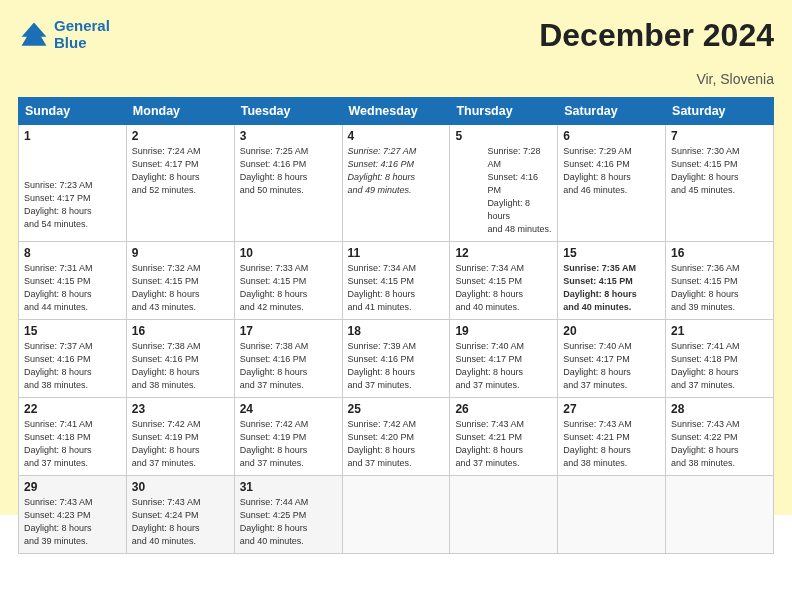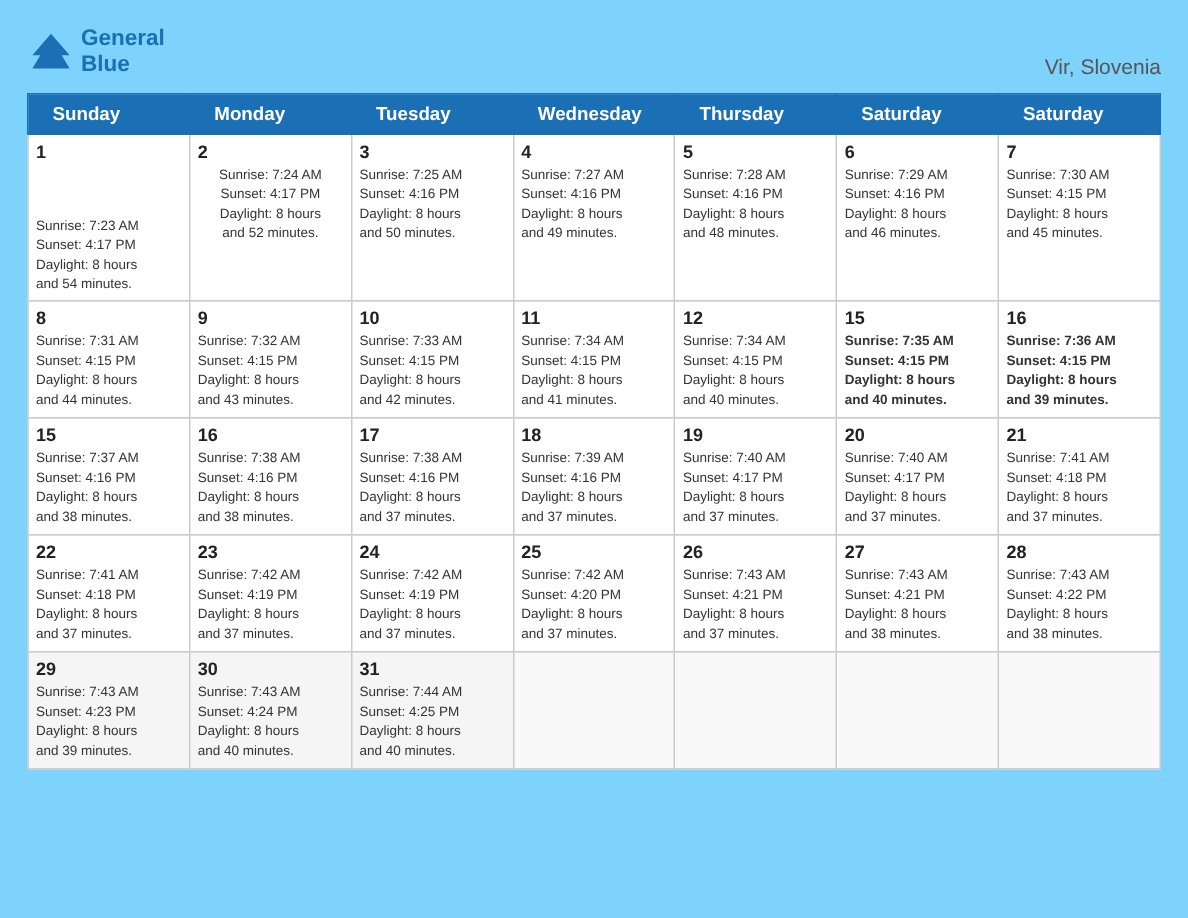--- a/index.html
+++ b/index.html
@@ -5,22 +5,22 @@
     * { box-sizing: border-box; margin: 0; padding: 0; }
     body {
       font-family: Arial, sans-serif;
       background: #fff;
       width: 792px;
       height: 612px;
       overflow: hidden;
     }
     .page {
       width: 792px;
-      height: 612px;
-      background: #7dd3fc;
+      height: 515px;
+      background: #fef9c3;
       padding: 18px 18px 10px 18px;
     }
     .header {
       display: flex;
       justify-content: space-between;
       align-items: flex-start;
       margin-bottom: 10px;
     }
     .logo {
       display: flex;
@@ -58,21 +58,21 @@
       width: 100%;
       border-collapse: collapse;
       table-layout: fixed;
     }
     .calendar th {
       background: #1a6fb5;
       color: #fff;
       font-size: 12.5px;
       font-weight: bold;
       text-align: left;
-      padding: 6px 16px;
+      padding: 6px 6px;
       border: 1px solid #1a6fb5;
     }
     .calendar td {
       border: 1px solid #ccc;
       vertical-align: top;
       padding: 4px 5px;
       font-size: 9.5px;
       color: #333;
       height: 78px;
       background: #fff;
@@ -104,20 +104,21 @@
     <div class="logo">
       <svg class="logo-icon" viewBox="0 0 36 36">
         <polygon points="18,4 32,20 26,20 32,30 4,30 10,20 4,20" fill="#1a6fb5"></polygon>
       </svg>
       <div class="logo-text">
         <div><span>General</span></div>
         <div><span style="color:#1a6fb5;">Blue</span></div>
       </div>
     </div>
     <div class="title-block">
+      <div class="month-title">December 2024</div>
       <div class="location">Vir, Slovenia</div>
     </div>
   </div>
 
   <table class="calendar">
     <thead>
       <tr id="weekday-header">
           <th>Sunday</th>
           <th>Monday</th>
           <th>Tuesday</th>
@@ -131,42 +132,42 @@
         <tr>
           <td>
             <span class="day-num">1</span>
             <div class="day-info" style="white-space: pre-line; margin-top: 36px;">Sunrise: 7:23 AM
 Sunset: 4:17 PM
 Daylight: 8 hours
 and 54 minutes.</div>
           </td>
           <td>
             <span class="day-num">2</span>
-            <div class="day-info" style="white-space: pre-line; text-align: center;">Sunrise: 7:24 AM
+            <div class="day-info" style="white-space: pre-line;">Sunrise: 7:24 AM
 Sunset: 4:17 PM
 Daylight: 8 hours
 and 52 minutes.</div>
           </td>
           <td>
             <span class="day-num">3</span>
             <div class="day-info" style="white-space: pre-line;">Sunrise: 7:25 AM
 Sunset: 4:16 PM
 Daylight: 8 hours
 and 50 minutes.</div>
           </td>
           <td>
             <span class="day-num">4</span>
-            <div class="day-info" style="white-space: pre-line;">Sunrise: 7:27 AM
+            <div class="day-info" style="white-space: pre-line; font-style: italic;">Sunrise: 7:27 AM
 Sunset: 4:16 PM
 Daylight: 8 hours
 and 49 minutes.</div>
           </td>
           <td>
             <span class="day-num">5</span>
-            <div class="day-info" style="white-space: pre-line;">Sunrise: 7:28 AM
+            <div class="day-info" style="white-space: pre-line; margin-left: 32px;">Sunrise: 7:28 AM
 Sunset: 4:16 PM
 Daylight: 8 hours
 and 48 minutes.</div>
           </td>
           <td>
             <span class="day-num">6</span>
             <div class="day-info" style="white-space: pre-line;">Sunrise: 7:29 AM
 Sunset: 4:16 PM
 Daylight: 8 hours
 and 46 minutes.</div>
@@ -217,21 +218,21 @@
           </td>
           <td>
             <span class="day-num">15</span>
             <div class="day-info" style="white-space: pre-line; font-weight: bold;">Sunrise: 7:35 AM
 Sunset: 4:15 PM
 Daylight: 8 hours
 and 40 minutes.</div>
           </td>
           <td>
             <span class="day-num">16</span>
-            <div class="day-info" style="white-space: pre-line; font-weight: bold;">Sunrise: 7:36 AM
+            <div class="day-info" style="white-space: pre-line;">Sunrise: 7:36 AM
 Sunset: 4:15 PM
 Daylight: 8 hours
 and 39 minutes.</div>
           </td>
         </tr>
         <tr>
           <td>
             <span class="day-num">15</span>
             <div class="day-info" style="white-space: pre-line;">Sunrise: 7:37 AM
 Sunset: 4:16 PM

